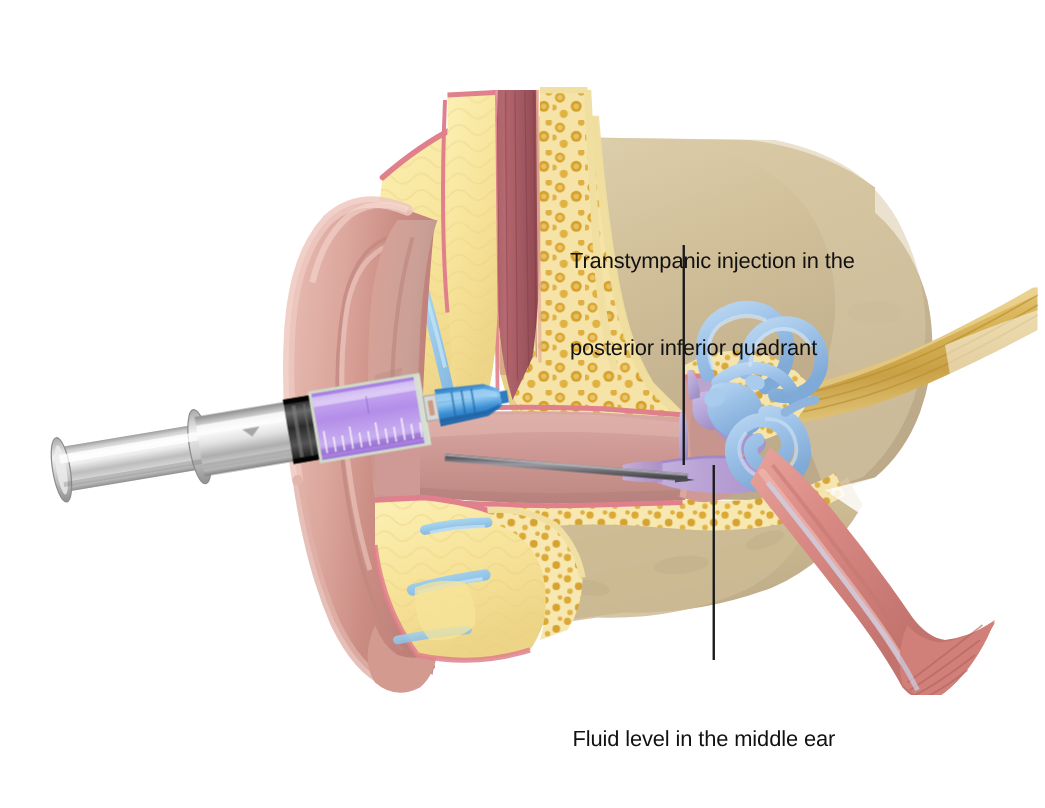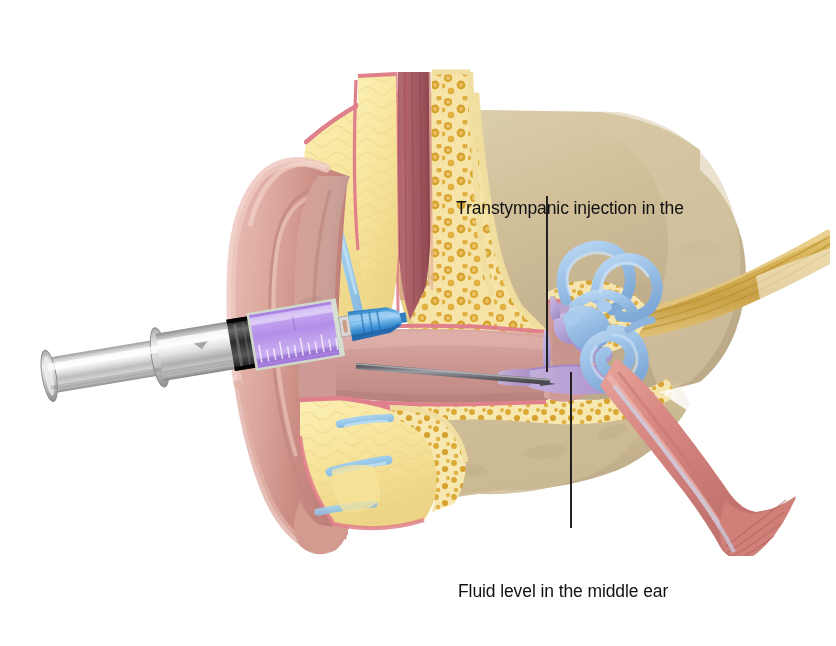--- a/index.html
+++ b/index.html
@@ -587,19 +587,20 @@
       <path d="M470 72 L470 96 L404 96 L404 72 Z" fill="#ffffff" opacity="0.0"></path>
       <rect x="0" y="0" width="836" height="66" fill="#ffffff"></rect>
       <rect x="0" y="556" width="836" height="90" fill="#ffffff"></rect>
       <rect x="0" y="0" width="226" height="646" fill="#ffffff" opacity="0.0"></rect>
     </g>
 
   </svg>
 
   <div class="callout" id="callout-injection">
     <div>Transtympanic injection in the</div>
+    <div>posterior inferior quadrant</div>
   </div>
 
   <div class="callout" id="callout-fluid">
     <div>Fluid level in the middle ear</div>
   </div>
 
 </div>
 
 </body></html>

